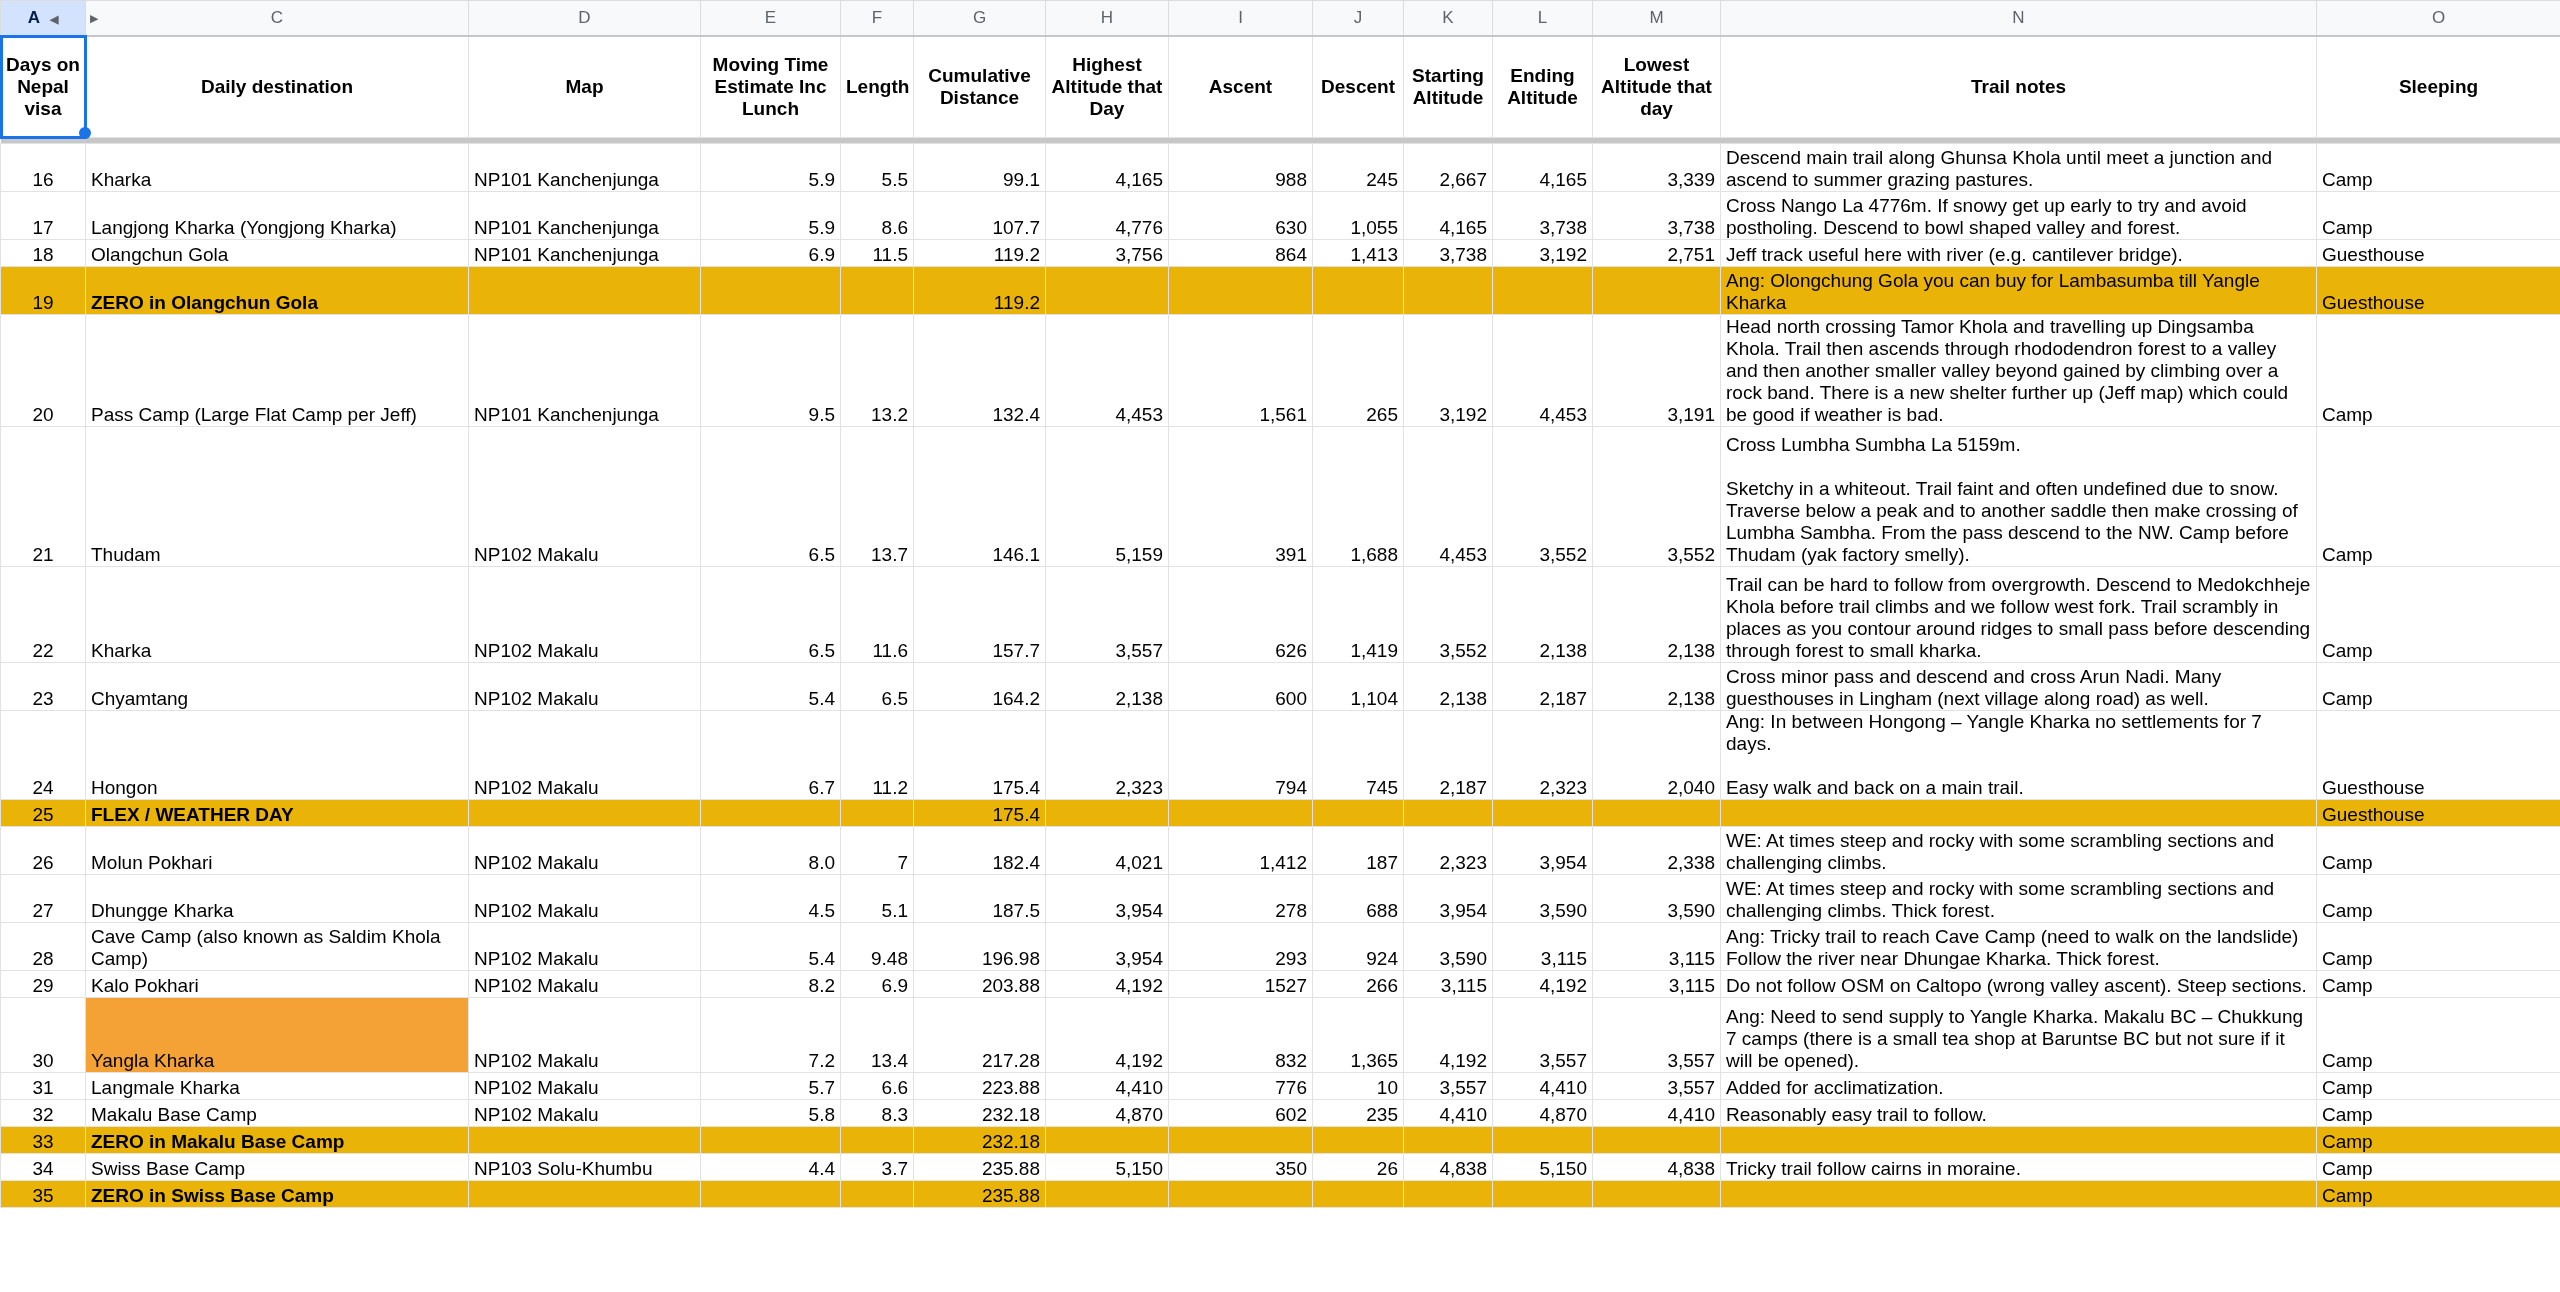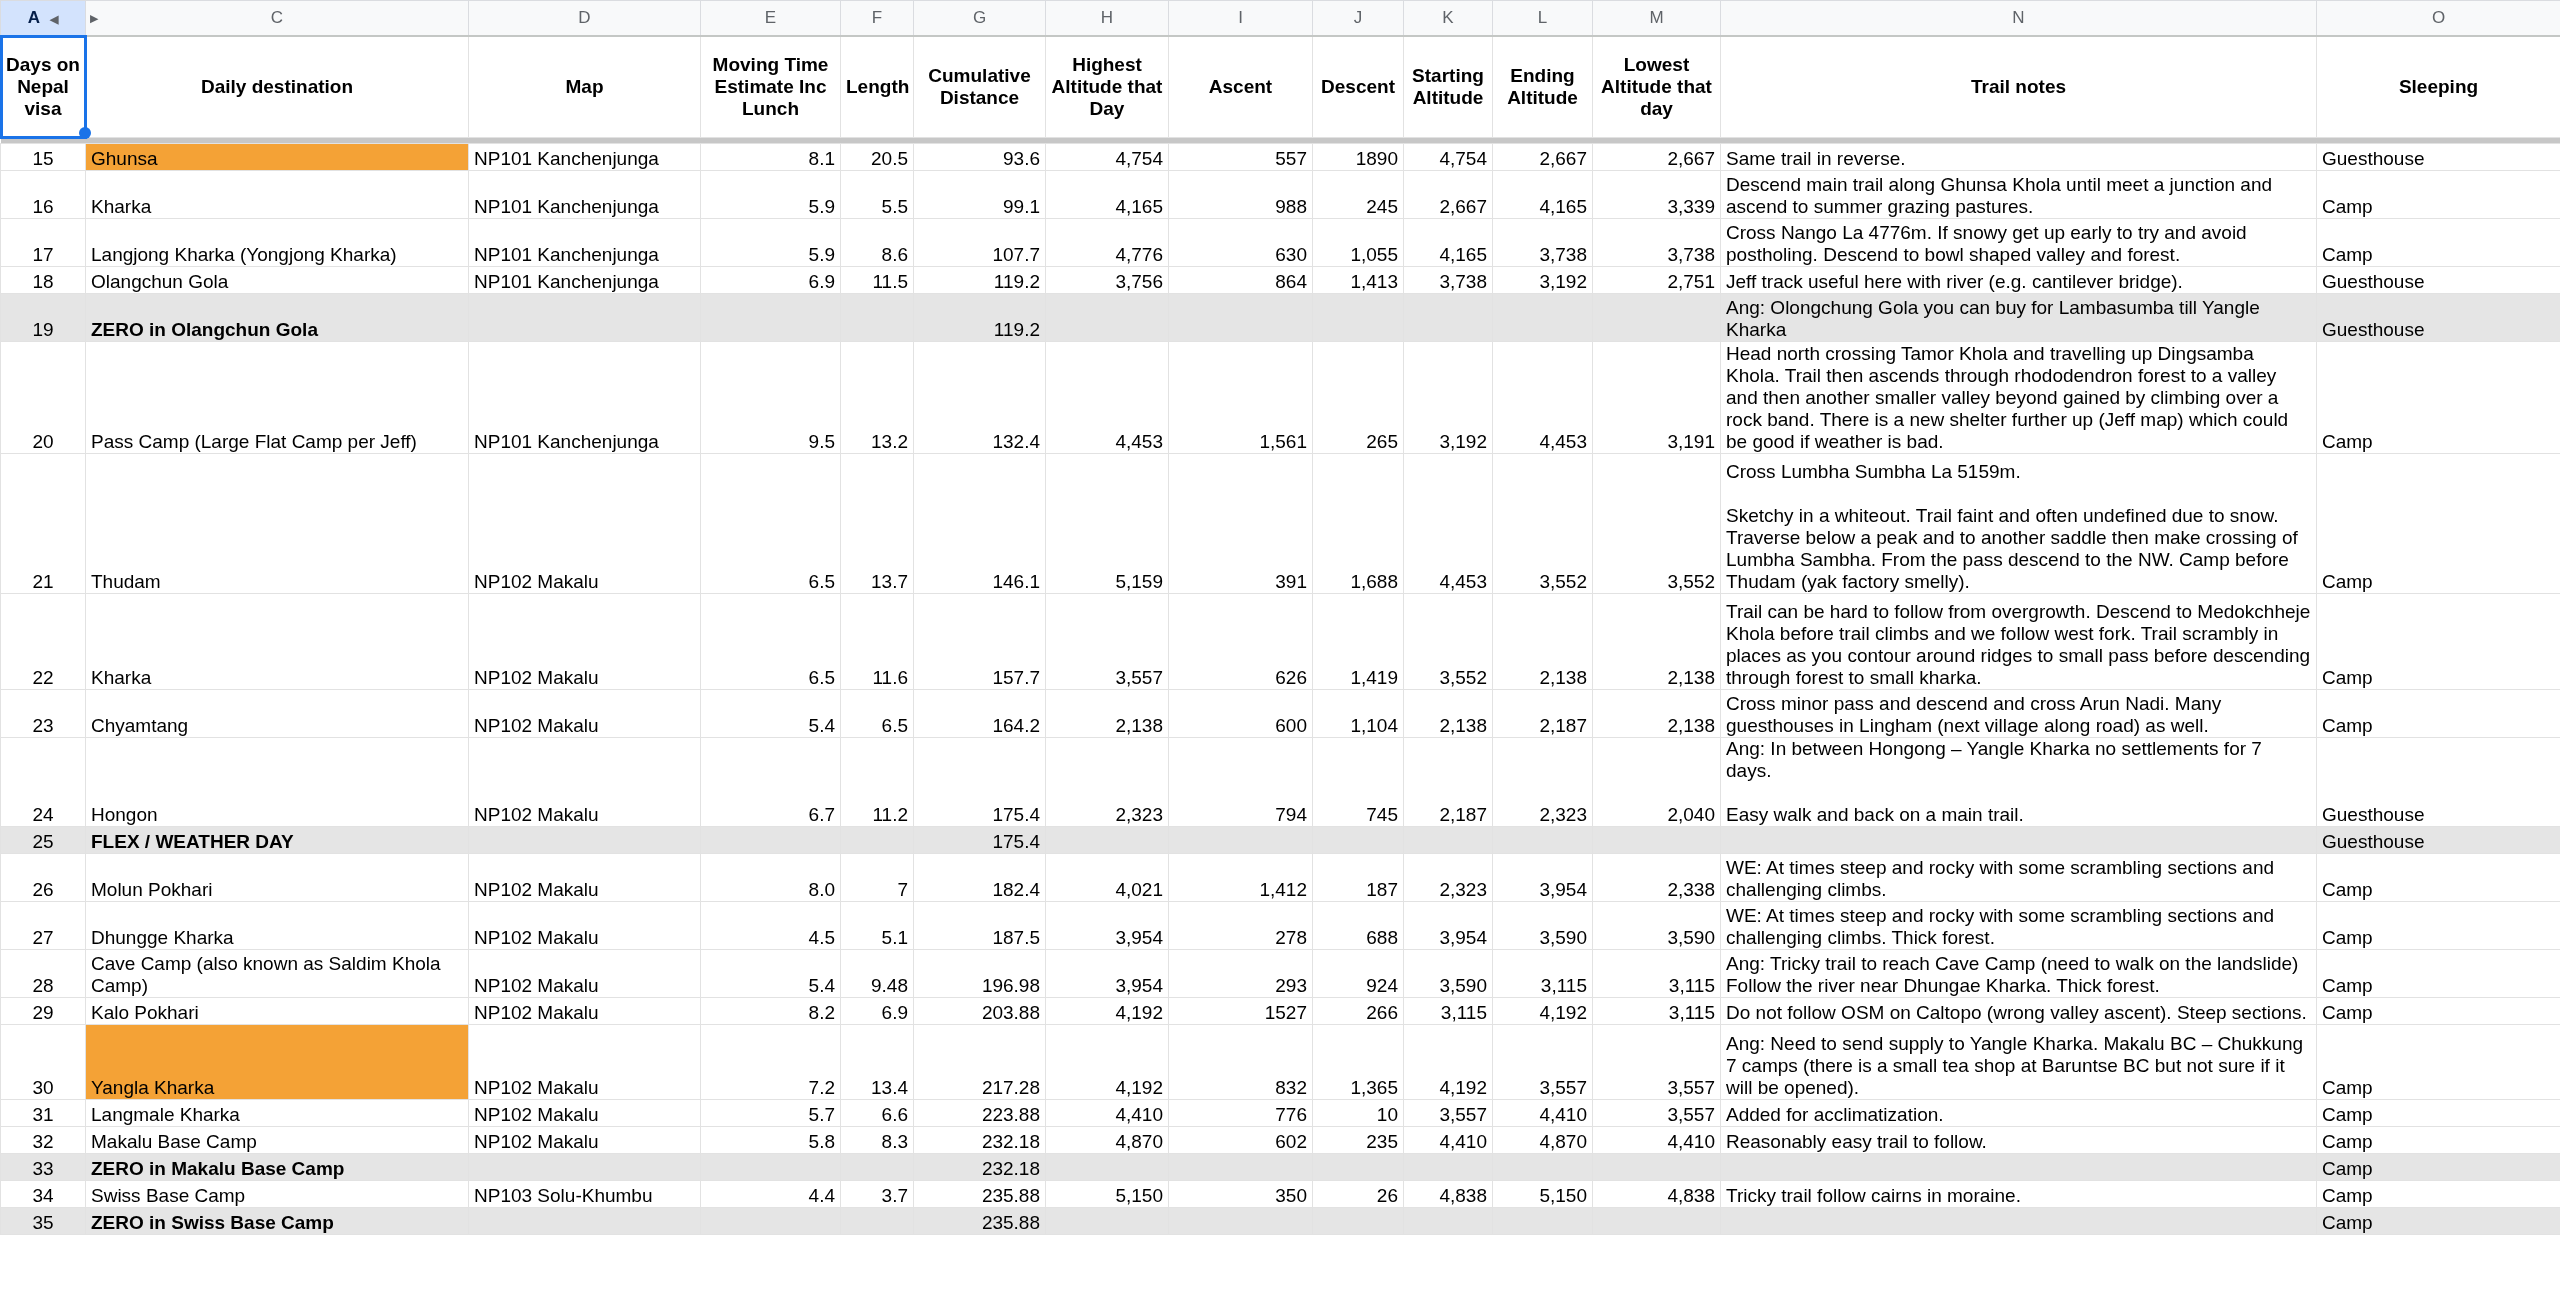--- a/index.html
+++ b/index.html
@@ -9,21 +9,21 @@
   td, th { border:1px solid #e2e2e2; padding:0 5px; font-size:19px; line-height:22px; vertical-align:bottom; overflow:hidden; white-space:nowrap; }
   .colhdr th { height:34px; background:#f8f9fa; color:#5f6368; font-weight:normal; font-size:17px; text-align:center; vertical-align:middle; border-color:#dadce0; border-bottom:2px solid #c4c7c5; }
   .colhdr th.sel { background:#d3e3fd; color:#041e49; font-weight:bold; }
   .colhdr th .arrows { font-size:11px; color:#5f6368; margin-left:10px; }
   .hdr td { height:100px; font-weight:bold; text-align:center; vertical-align:middle; white-space:normal; line-height:22px; }
   .hdr td.selcell { outline:3px solid #1a73e8; outline-offset:-2px; position:relative; }
   .freeze td { height:5px; padding:0; background:#c7c7c7; border:none; }
   .r td { white-space:normal; }
   .num { text-align:right; }
   .ctr { text-align:center; }
-  .zero td { background:#e5e5e5; }
+  .zero td { background:#eab308; }
   .zero td.dest { font-weight:bold; }
   .hl { background:#f4a236 !important; }
   .handle { position:absolute; width:12px; height:12px; border-radius:50%; background:#1a73e8; left:79px; top:127px; }
   .notes { white-space:pre-line !important; }
 </style>
 </head>
 <body>
 
 <div class="sheet">
   <div class="handle"></div>
@@ -75,36 +75,20 @@
         <td>Descent</td>
         <td>Starting Altitude</td>
         <td>Ending Altitude</td>
         <td>Lowest Altitude that day</td>
         <td>Trail notes</td>
         <td>Sleeping</td>
       </tr>
       <tr class="freeze">
           <td colspan="14"></td>
         </tr>
-    <tr class="r" style="height: 27px;">
-          <td class="ctr">15</td>
-          <td class="dest hl">Ghunsa</td>
-          <td class="">NP101 Kanchenjunga</td>
-          <td class="num">8.1</td>
-          <td class="num">20.5</td>
-          <td class="num">93.6</td>
-          <td class="num">4,754</td>
-          <td class="num">557</td>
-          <td class="num">1890</td>
-          <td class="num">4,754</td>
-          <td class="num">2,667</td>
-          <td class="num">2,667</td>
-          <td class="notes">Same trail in reverse.</td>
-          <td class="">Guesthouse</td>
-        </tr>
         <tr class="r" style="height: 48px;">
           <td class="ctr">16</td>
           <td class="dest">Kharka</td>
           <td class="">NP101 Kanchenjunga</td>
           <td class="num">5.9</td>
           <td class="num">5.5</td>
           <td class="num">99.1</td>
           <td class="num">4,165</td>
           <td class="num">988</td>
           <td class="num">245</td>

